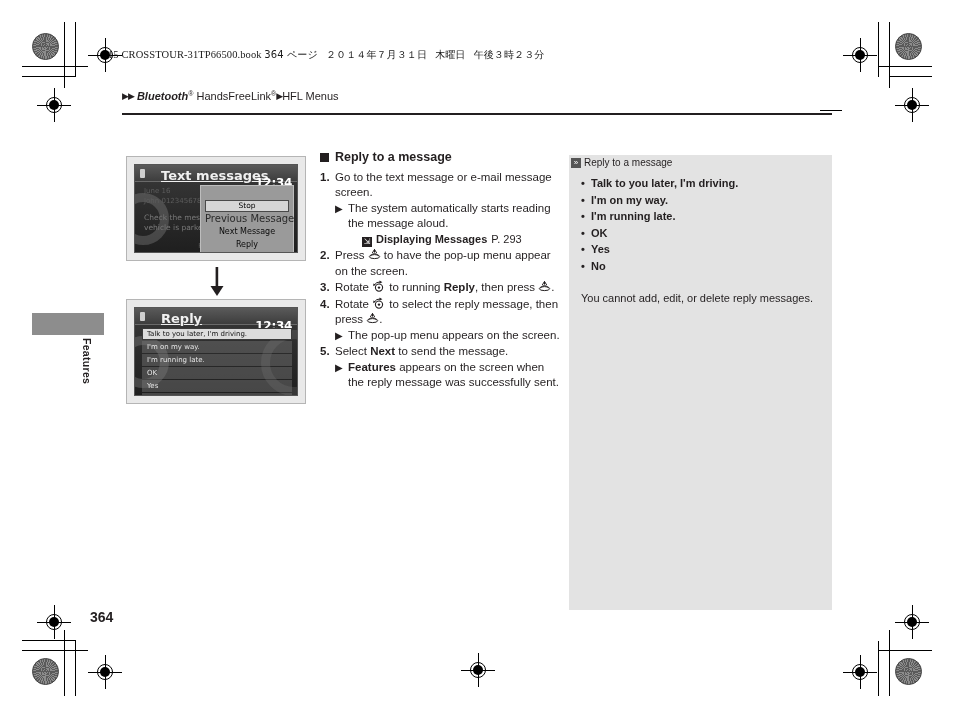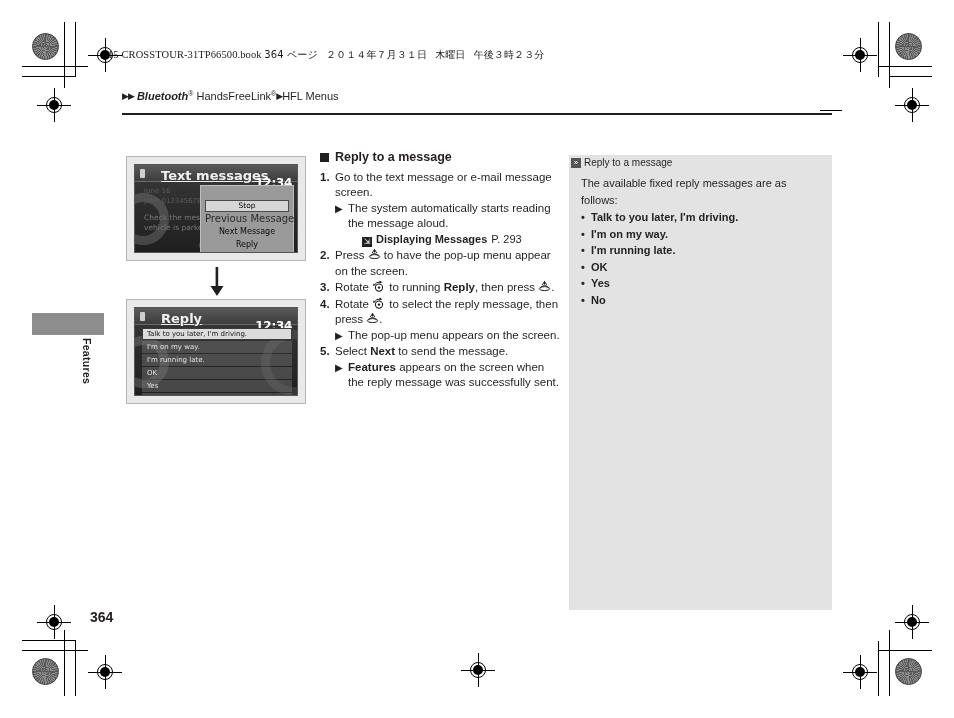--- a/index.html
+++ b/index.html
@@ -504,23 +504,23 @@
   </div>
 
 </div>
 
 <div class="sidebar">
   <div class="sb-head">
     <span class="icon">»</span>
     <span>Reply to a message</span>
   </div>
   <div class="sb-body">
-    <div class="lead">The available fixed reply messages are as follows:</div>
     <ul>
       <li>Talk to you later, I'm driving.</li>
       <li>I'm on my way.</li>
       <li>I'm running late.</li>
       <li>OK</li>
       <li>Yes</li>
       <li>No</li>
     </ul>
+    <div class="sb-foot">You cannot add, edit, or delete reply messages.</div>
   </div>
 </div>
 
 </body></html>

